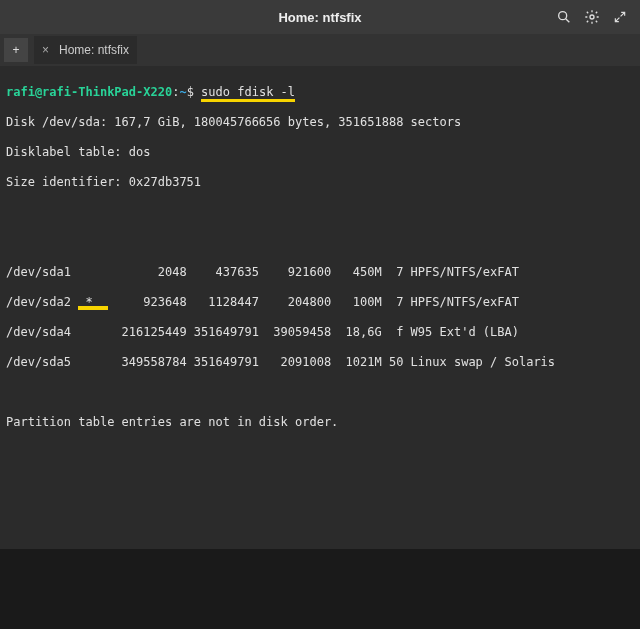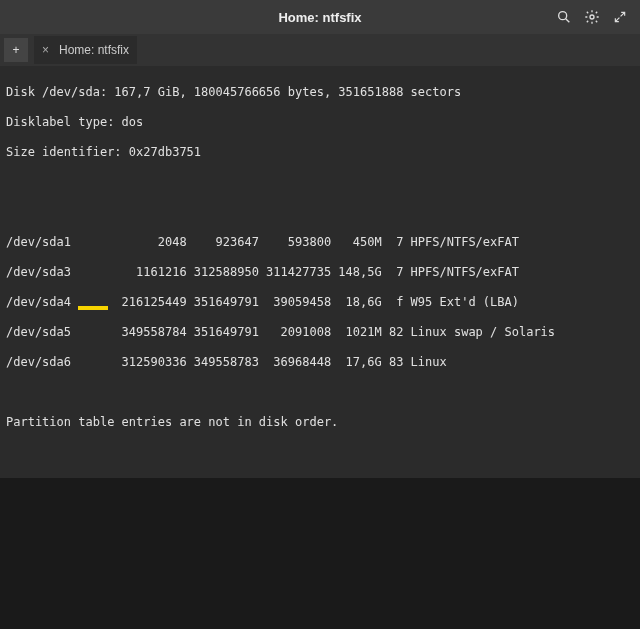--- a/index.html
+++ b/index.html
@@ -9,21 +9,21 @@
     background: #1a1a1a;
     font-family: "DejaVu Sans Mono", "Liberation Mono", monospace;
     font-size: 12px;
     color: #e0e0e0;
     width: 640px;
     height: 629px;
     overflow: hidden;
   }
   .window {
     width: 640px;
-    height: 478px;
+    height: 549px;
     background: #2b2b2b;
     display: flex;
     flex-direction: column;
   }
   .titlebar {
     height: 34px;
     background: #3a3a3a;
     display: flex;
     align-items: center;
     color: #eee;
@@ -132,30 +132,30 @@
 
   <div class="tabbar">
     <div class="tab-add">+</div>
     <div class="tab">
       <span class="close">×</span>
       <span>Home: ntfsfix</span>
     </div>
   </div>
 
   <div class="terminal">
+<span class="line"><span class="prompt-user">rafi@rafi-ThinkPad-X220</span><span class="prompt-colon">:</span><span class="prompt-path">~</span><span class="prompt-dollar">$</span> <span class="cmd highlight-yellow">sudo fdisk -l</span></span>
 <span class="line bold">Disk /dev/sda: 167,7 GiB, 180045766656 bytes, 351651888 sectors</span>
-<span class="line">Disklabel type: dos</span>
+<span class="line">Disklabel table: dos</span>
 <span class="line">Size identifier: 0x27db3751</span>
 <span class="line"> </span>
 <span class="line"> </span>
-<span class="line">/dev/sda1            2048    923647    593800   450M  7 HPFS/NTFS/exFAT</span>
-<span class="line"><span>/dev/sda3         1161216 312588950 311427735 148,5G  7 HPFS/NTFS/exFAT</span></span>
+<span class="line">/dev/sda1            2048    437635    921600   450M  7 HPFS/NTFS/exFAT</span>
+<span class="line">/dev/sda2  *       923648   1128447    204800   100M  7 HPFS/NTFS/exFAT</span>
 <span class="line">/dev/sda4       216125449 351649791  39059458  18,6G  f W95 Ext'd (LBA)</span>
-<span class="line">/dev/sda5       349558784 351649791   2091008  1021M 82 Linux swap / Solaris</span>
-<span class="line">/dev/sda6       312590336 349558783  36968448  17,6G 83 Linux</span>
+<span class="line">/dev/sda5       349558784 351649791   2091008  1021M 50 Linux swap / Solaris</span>
 <span class="line"> </span>
 <span class="line">Partition table entries are not in disk order.</span>
 
 
 
 
 
 
 
 

